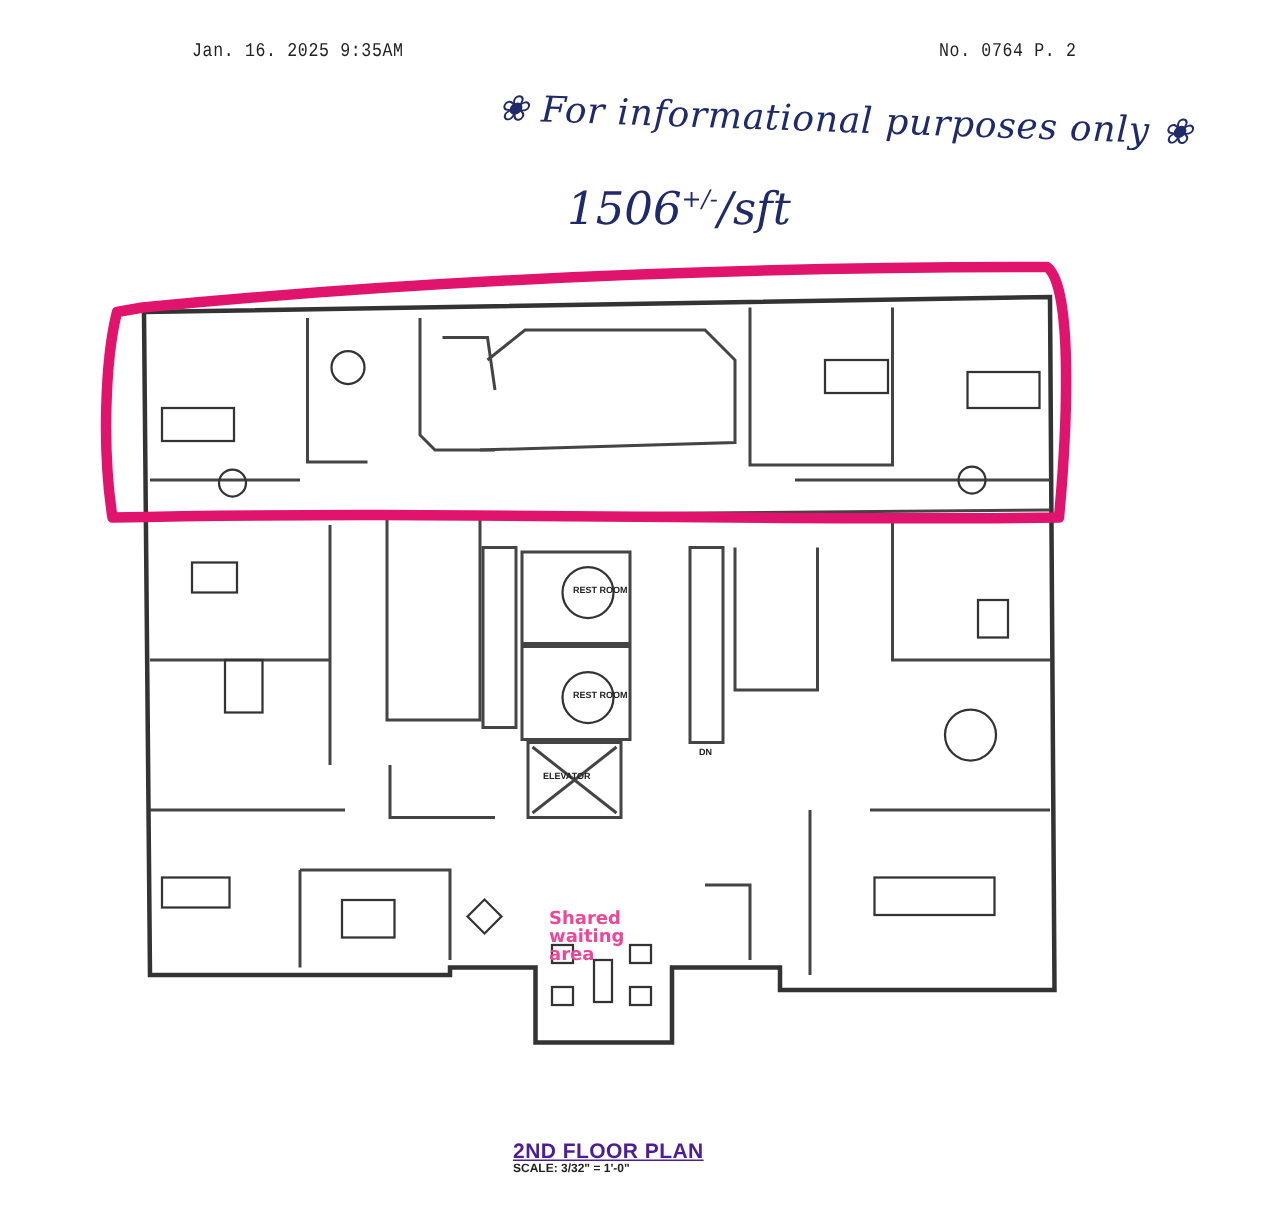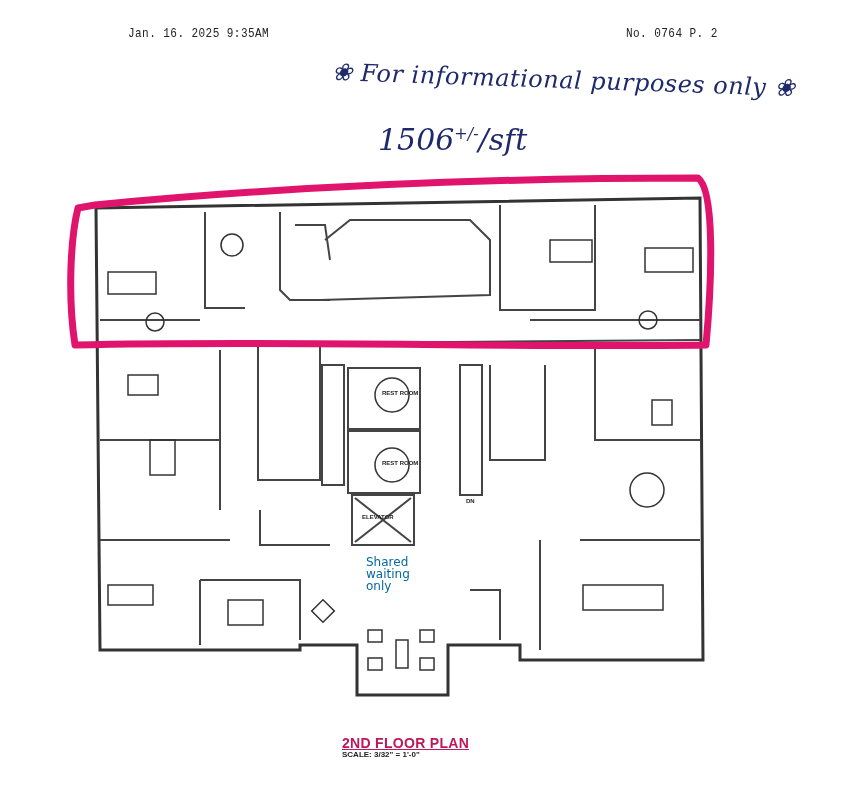--- a/index.html
+++ b/index.html
@@ -6,24 +6,24 @@
   body { width:855px; height:810px; position:relative; overflow:hidden; font-family:"Liberation Sans", sans-serif; }
   .fax-header { position:absolute; top:26px; font-family:"Liberation Mono", monospace; font-size:13px; color:#222; letter-spacing:0.5px; transform:scaleX(0.85); transform-origin:left top; }
   .fax-left { left:128px; }
   .fax-right { left:626px; }
   .hand { position:absolute; font-family:"DejaVu Serif", serif; font-style:italic; color:#1f2a6b; }
   .note1 { left:332px; top:58px; font-size:24px; letter-spacing:0.5px; transform:rotate(2deg); transform-origin:left; }
   .note2 { left:378px; top:122px; font-size:30px;font-style:italic; }
   .note2 sup { font-size:16px; }
   svg.plan { position:absolute; left:0; top:0; }
   .title-block { position:absolute; left:342px; top:735px; text-align:left; }
-  .plan-title { font-family:"Liberation Sans", sans-serif; font-weight:bold; font-size:14px; color:#be185d; text-decoration:underline; letter-spacing:0.3px; }
+  .plan-title { font-family:"Liberation Sans", sans-serif; font-weight:bold; font-size:14px; color:#4c1d95; text-decoration:underline; letter-spacing:0.3px;margin-top:24px; }
   .plan-scale { font-family:"Liberation Sans", sans-serif; font-weight:bold; font-size:8px; color:#222; margin-top:-1px; }
   .room-label { font-family:"Liberation Sans", sans-serif; font-size:6px; font-weight:bold; fill:#222; }
-  .waiting { position:absolute; left:366px; top:556px; font-family:"DejaVu Sans", sans-serif; font-size:12px; line-height:12px; color:#0369a1; font-weight:normal; }
+  .waiting { position:absolute; left:366px; top:606px; font-family:"DejaVu Sans", sans-serif; font-size:12px; line-height:12px; color:#ec4899; font-weight:bold; }
 </style>
 </head>
 <body>
 
 <div class="fax-header fax-left">Jan. 16. 2025   9:35AM</div>
 <div class="fax-header fax-right">No. 0764    P.  2</div>
 
 <div class="hand note1">❀ For informational purposes only ❀</div>
 <div class="hand note2"><span>1506</span><sup>+/-</sup><span>/sft</span></div>
 
@@ -99,19 +99,19 @@
     <text class="room-label" x="362" y="519">ELEVATOR</text>
     <text class="room-label" x="466" y="503">DN</text>
   </g>
 
   <path d="M95 205 C 300 185, 500 178, 698 178 C 715 190, 712 280, 706 345 C 500 348, 300 340, 75 345 C 68 300, 70 240, 78 208 Z" stroke="#e0146c" stroke-width="7" fill="none" stroke-linejoin="round"></path>
 </svg>
 
 <div class="waiting">
   <div>Shared</div>
   <div>waiting</div>
-  <div>only</div>
+  <div>area</div>
 </div>
 
 <div class="title-block">
   <div class="plan-title">2ND FLOOR PLAN</div>
   <div class="plan-scale">SCALE: 3/32" = 1'-0"</div>
 </div>
 
 </body></html>

